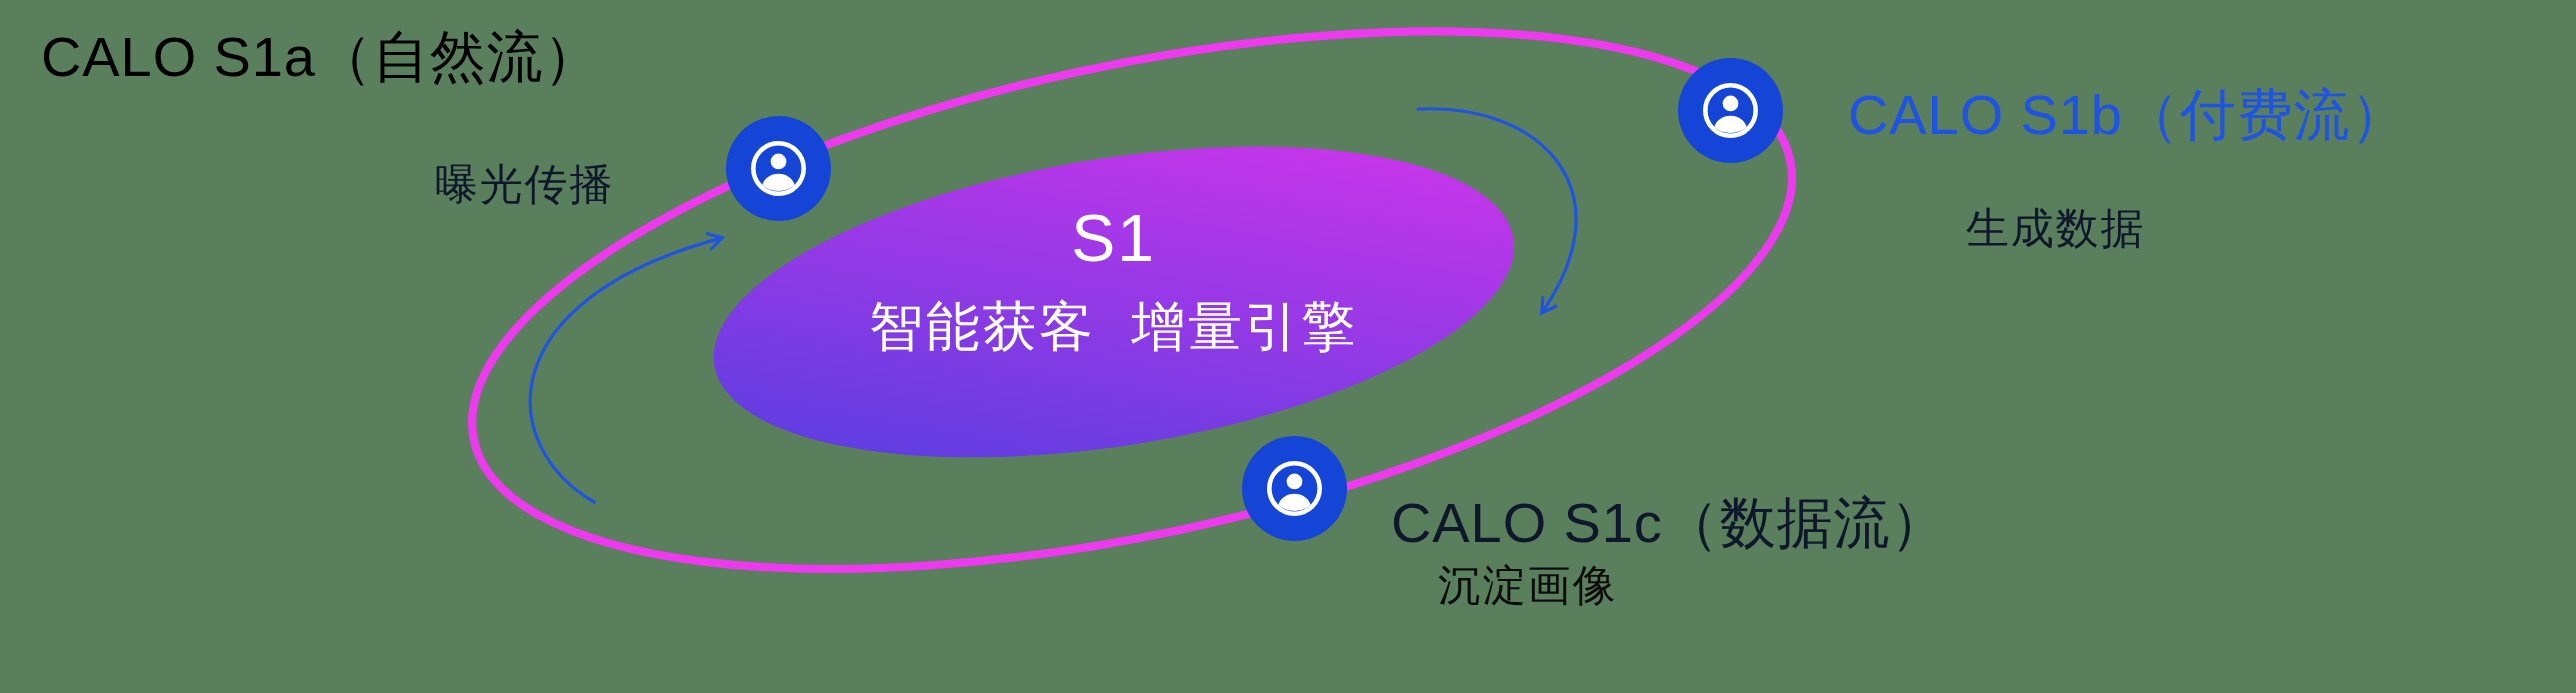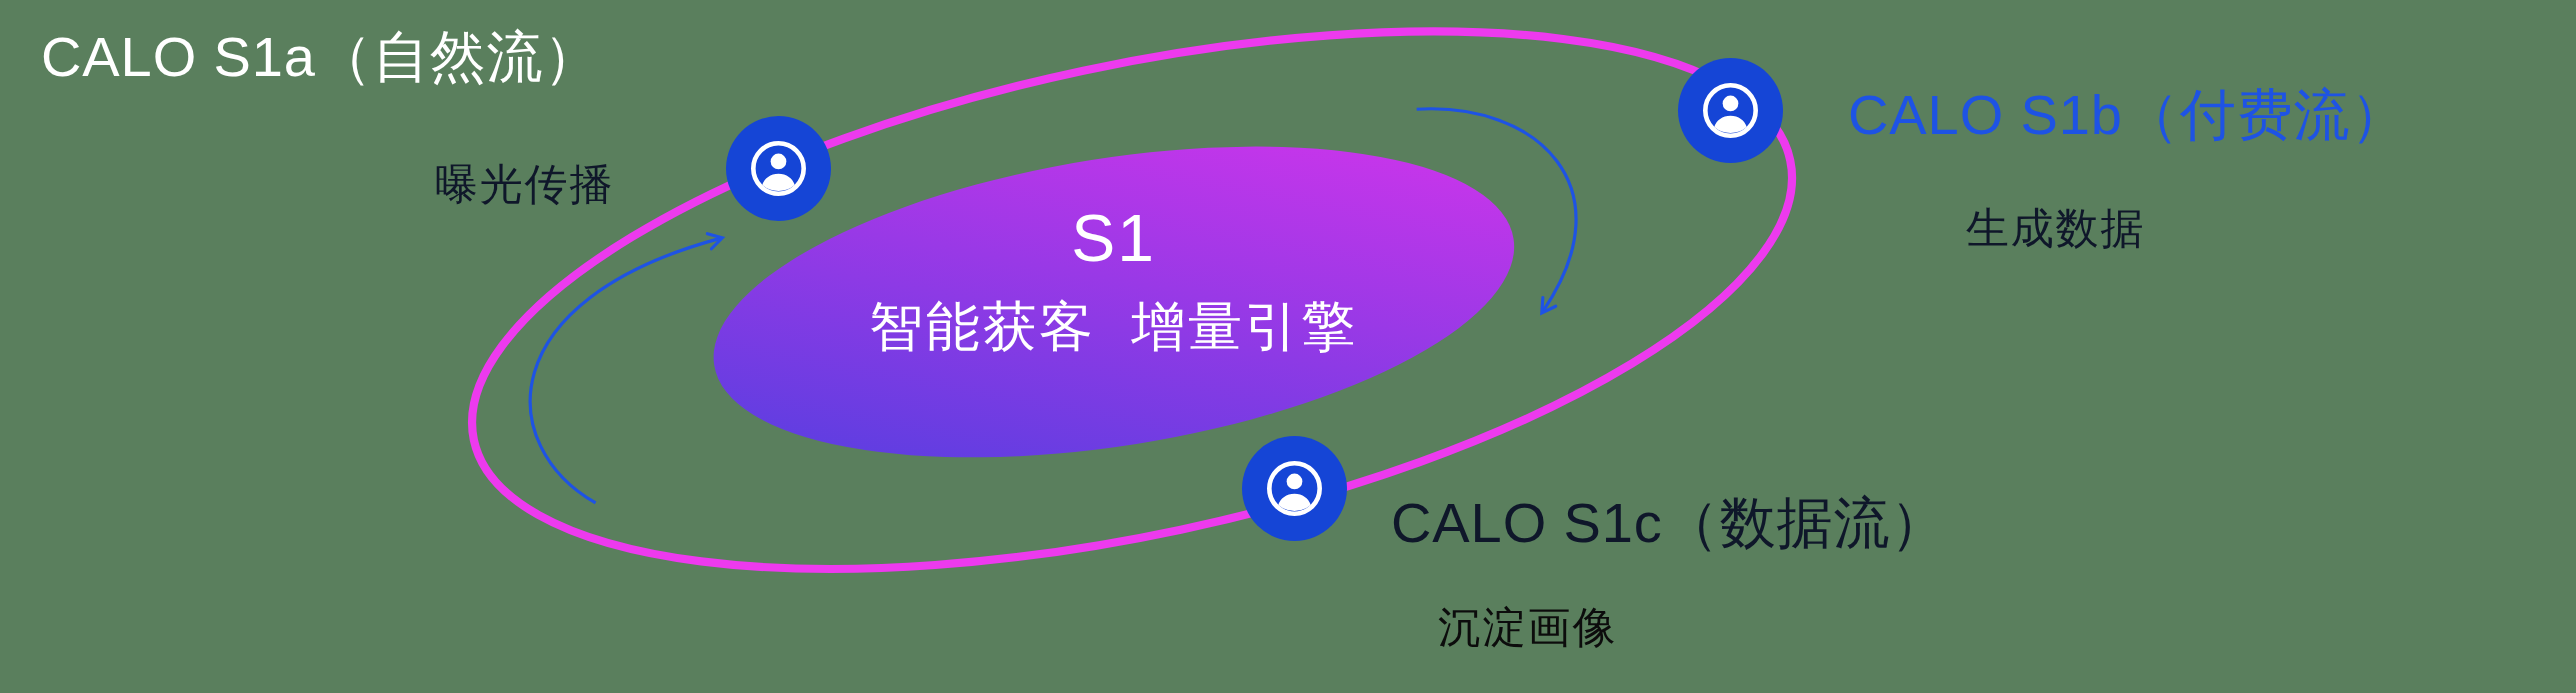--- a/index.html
+++ b/index.html
@@ -27,21 +27,21 @@
     font-size: 43px;
     font-weight: 500;
     white-space: nowrap;
     letter-spacing: 1.8px;
   }
   .label-s1a   { left: 41px;   top: 20px;  }
   .sublabel-s1a{ left: 435px;  top: 156px; }
   .label-s1b   { left: 1848px; top: 78px;  }
   .sublabel-s1b{ left: 1966px; top: 200px; }
   .label-s1c   { left: 1391px; top: 486px; }
-  .sublabel-s1c{ left: 1438px; top: 599px; }
+  .sublabel-s1c{ left: 1438px; top: 557px; }
   .core-text {
     position: absolute;
     left: 750px; top: 200px;
     width: 727px;
     text-align: center;
   }
   .core-title {
     font-size: 66px;
     font-weight: 500;
     letter-spacing: 1.8px;
@@ -113,21 +113,21 @@
   </div>
 
   <div class="node-icon icon-s1c" style="background-color: rgb(21, 69, 214);">
     <svg viewBox="0 0 24 24">
       <circle cx="12" cy="12" r="9.3" fill="none" stroke-width="1.7" stroke="#ffffff"></circle>
       <circle cx="12" cy="9.4" r="2.9" fill="#ffffff"></circle>
       <path d="M12 13.9 c-2.9 0 -5.3 1.7 -6 4.2 a9.3 9.3 0 0 0 12 0 c-0.7 -2.5 -3.1 -4.2 -6 -4.2 Z" fill="#ffffff"></path>
     </svg>
   </div>
 
-  <div class="label label-s1a" style="color: #ffffff;">CALO S1a（自然流）</div>
+  <div class="label label-s1a" style="color: #000000;">CALO S1a（自然流）</div>
   <div class="sublabel sublabel-s1a" style="color: #0f172a;">曝光传播</div>
 
   <div class="label label-s1b" style="color: rgb(30, 83, 228);">CALO S1b（付费流）</div>
   <div class="sublabel sublabel-s1b" style="color: #0f172a;">生成数据</div>
 
   <div class="label label-s1c" style="color: #0f172a;">CALO S1c（数据流）</div>
   <div class="sublabel sublabel-s1c" style="color: rgb(12, 12, 12);">沉淀画像</div>
 
 </div>
 

